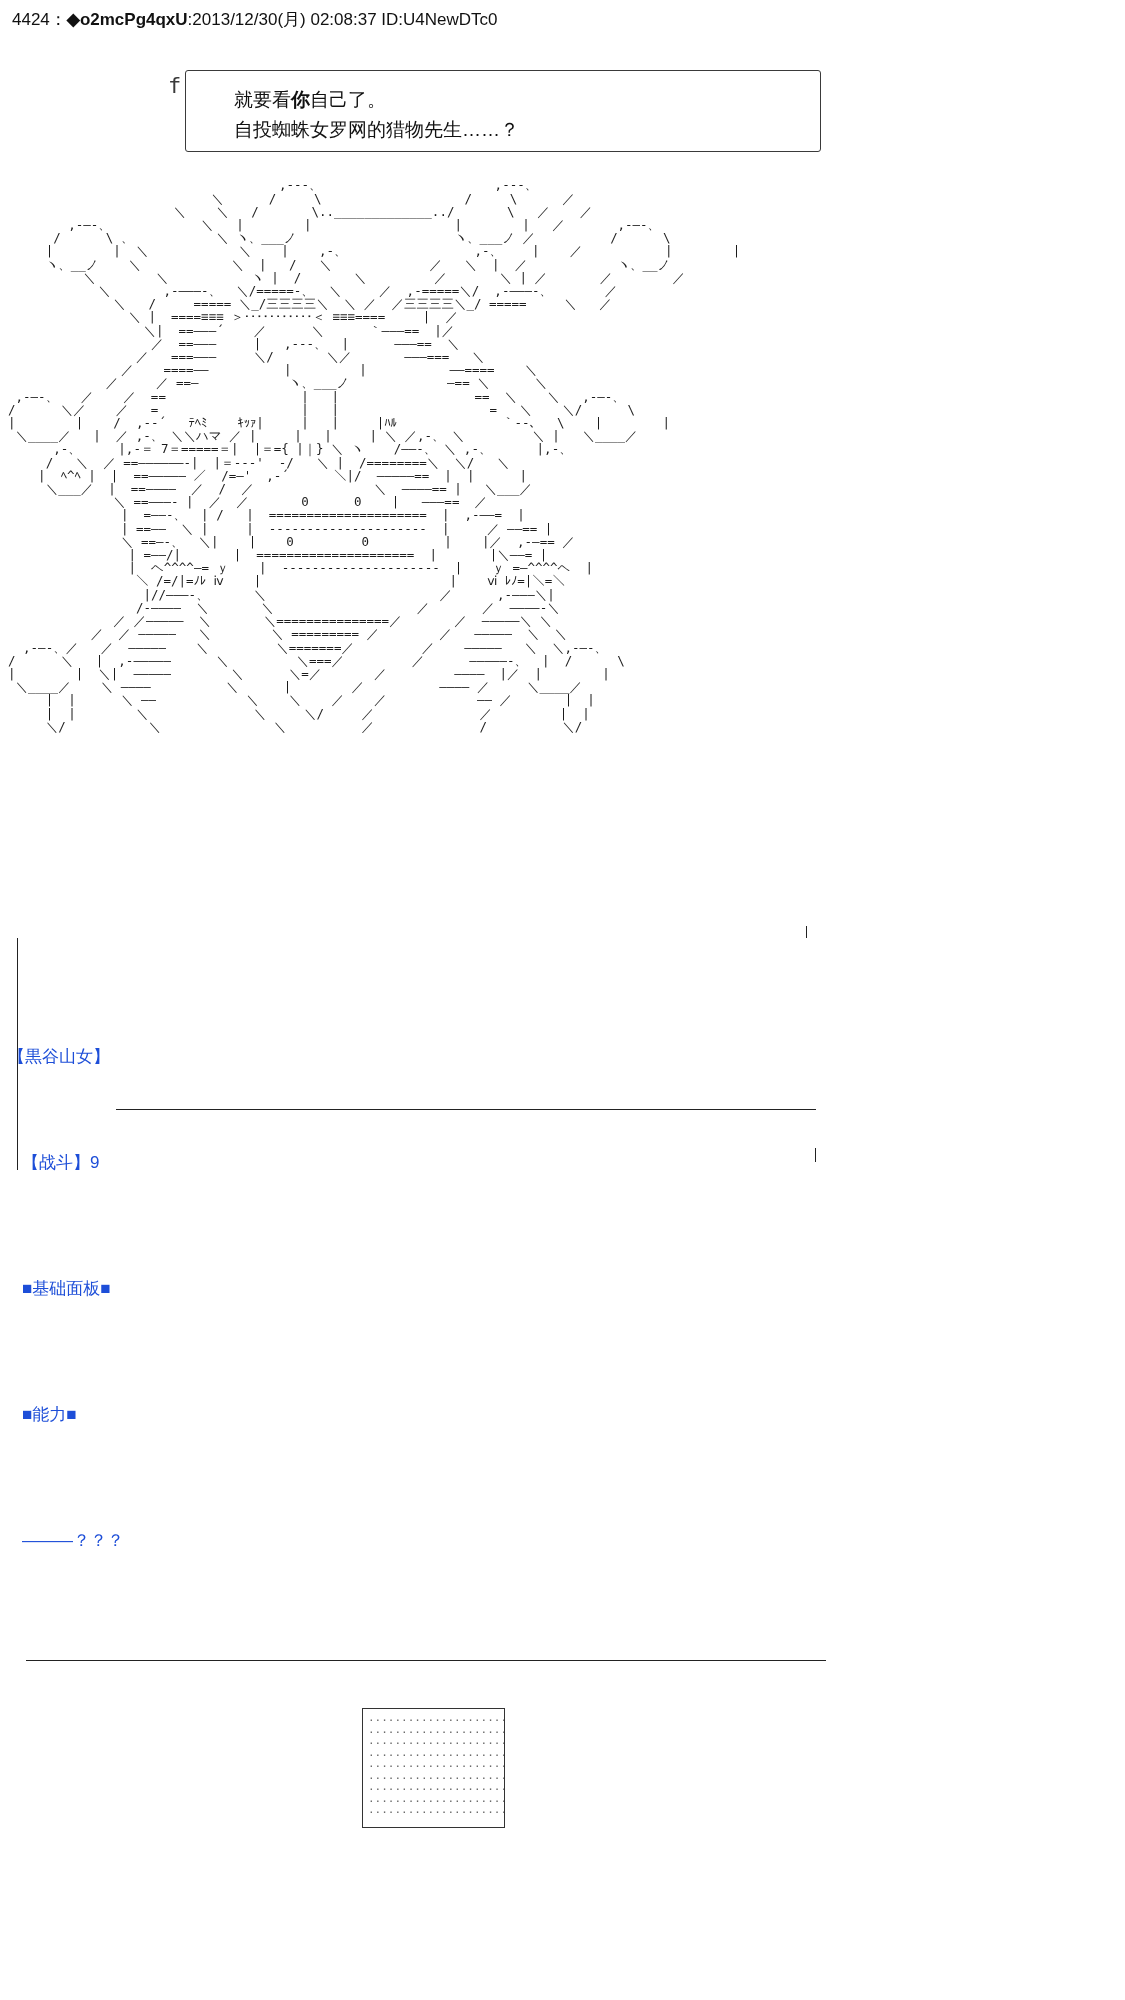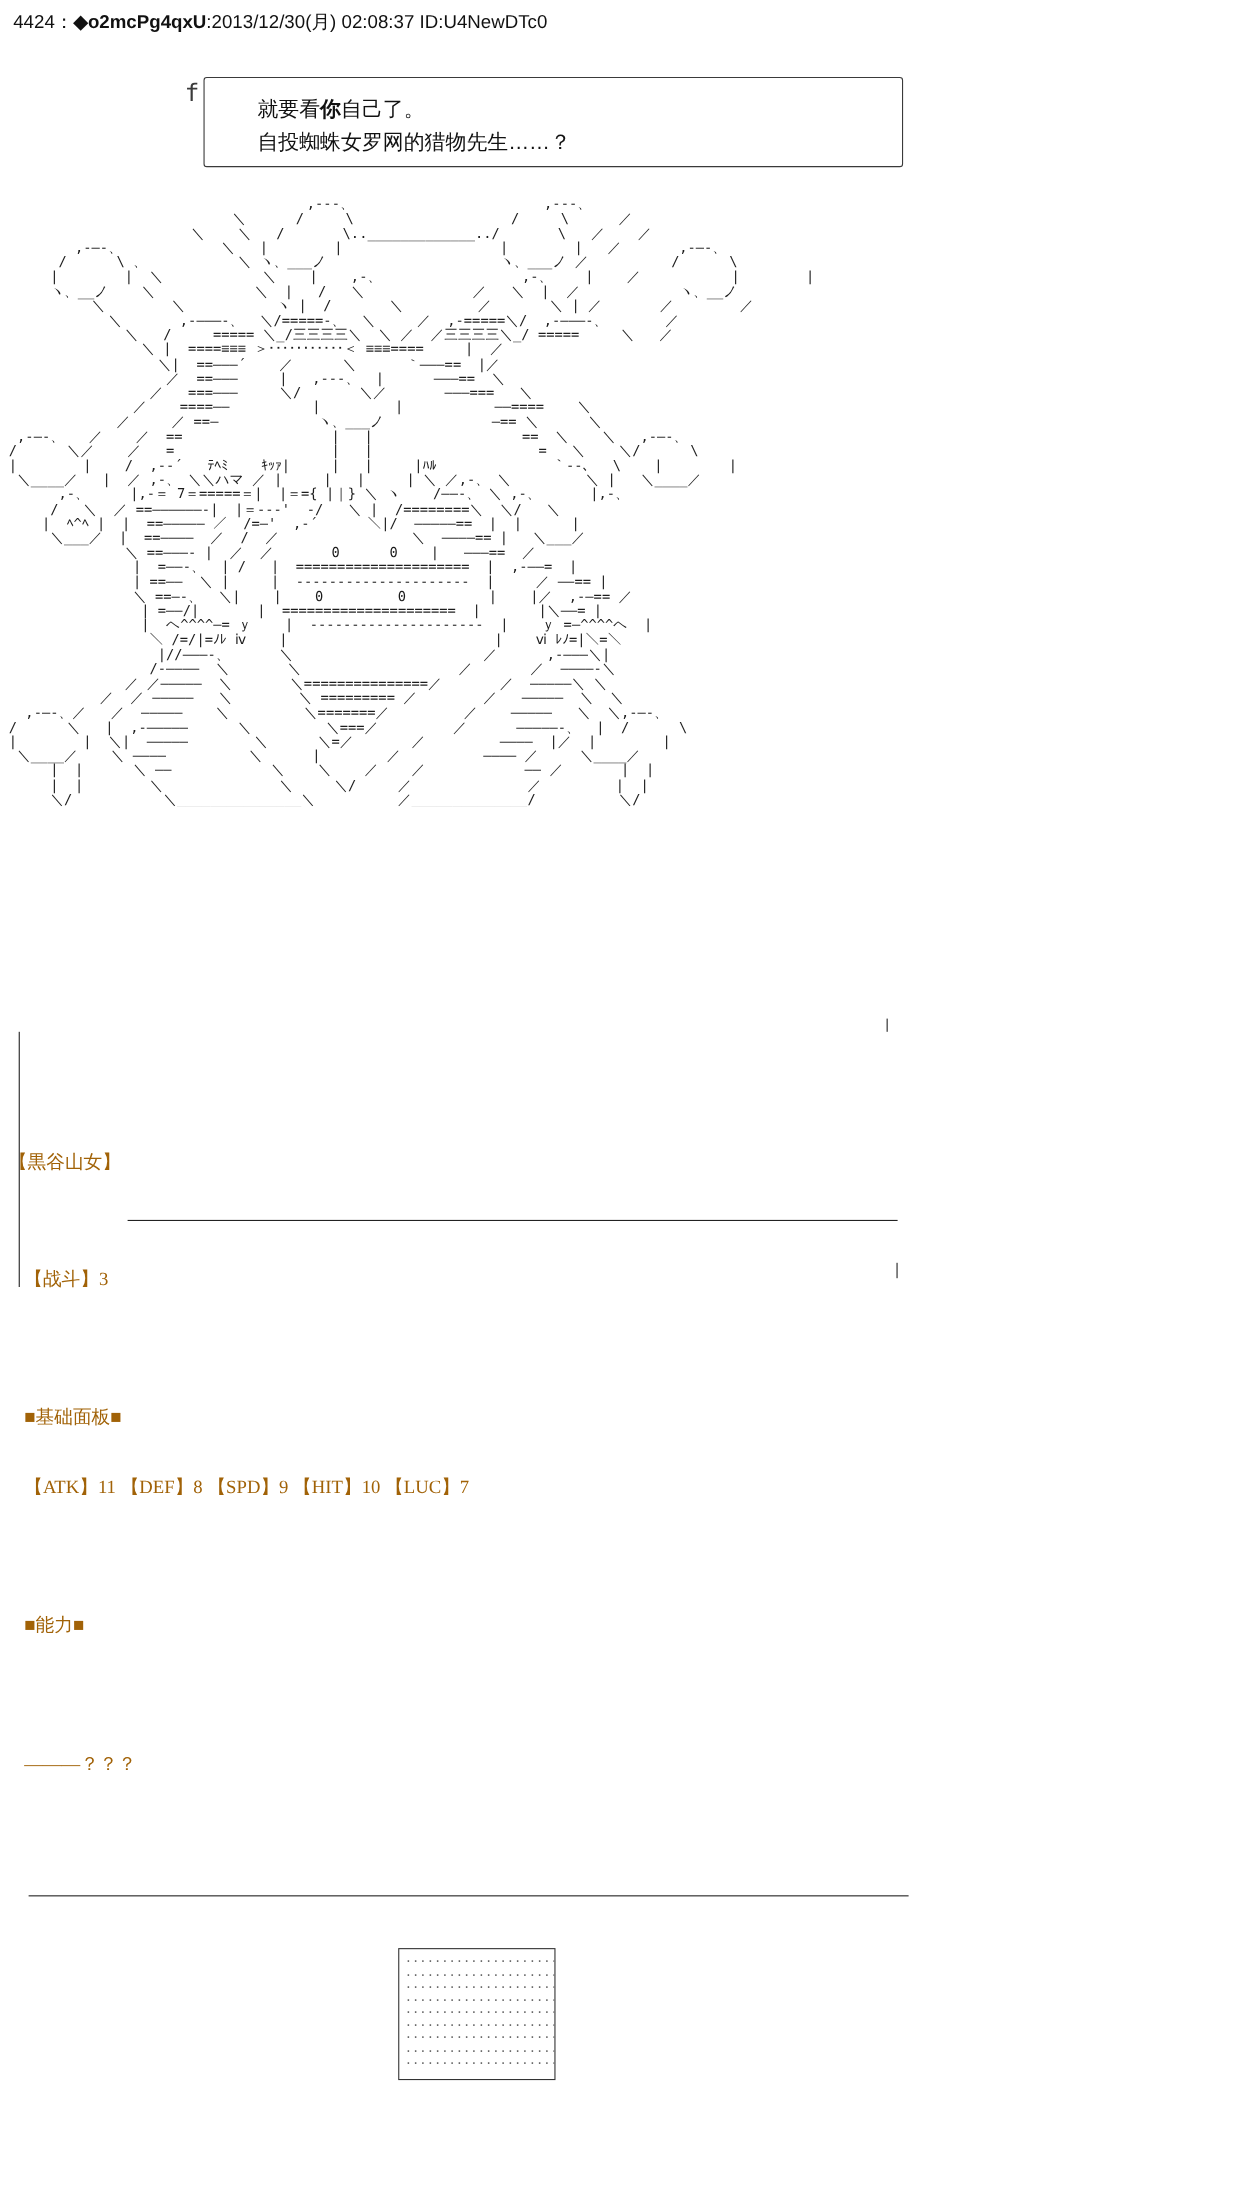--- a/index.html
+++ b/index.html
@@ -90,24 +90,24 @@
     padding-left: 8px;
     height: 740px;
     overflow: hidden;
   }
 
   
   .status {
     position: relative;
     margin-top: 2px;
     padding: 0 0 0 8px;
-    font-family: Liberation Serif, serif;
+    font-family: Liberation Sans, sans-serif;
     font-size: 17px;
     line-height: 21px;
-    color: #a16207;
+    color: #1d4ed8;
     white-space: pre;
   }
   .status .rule-top {
     display: block;
     width: 700px;
     border-top: 1px solid #222;
     height: 0;
     margin: 0 0 0 108px;
   }
   .status .rule-bottom {
@@ -230,24 +230,23 @@
 </pre>
 </div>
 
 <div class="status">
   <span class="bar"></span>
   <span class="cap-r"></span>
   <span class="cap-rb"></span>
 
   <span class="status-line"><span>【黒谷山女】</span></span>
   <span class="rule-top"></span>
-  <span class="status-line indent">【战斗】3</span>
+  <span class="status-line indent">【战斗】9</span>
   <span class="status-line"> </span>
   <span class="status-line indent">■基础面板■</span>
-  <span class="status-line indent">【ATK】11 【DEF】8 【SPD】9 【HIT】10 【LUC】7</span>
   <span class="status-line"> </span>
   <span class="status-line indent">■能力■</span>
   <span class="status-line"> </span>
   <span class="status-line indent">―――？？？</span>
   <span class="status-line"> </span>
   <span class="rule-bottom"></span>
 </div>
 
 <div class="boxes">
   <div class="txtbox" id="box1">..........................

